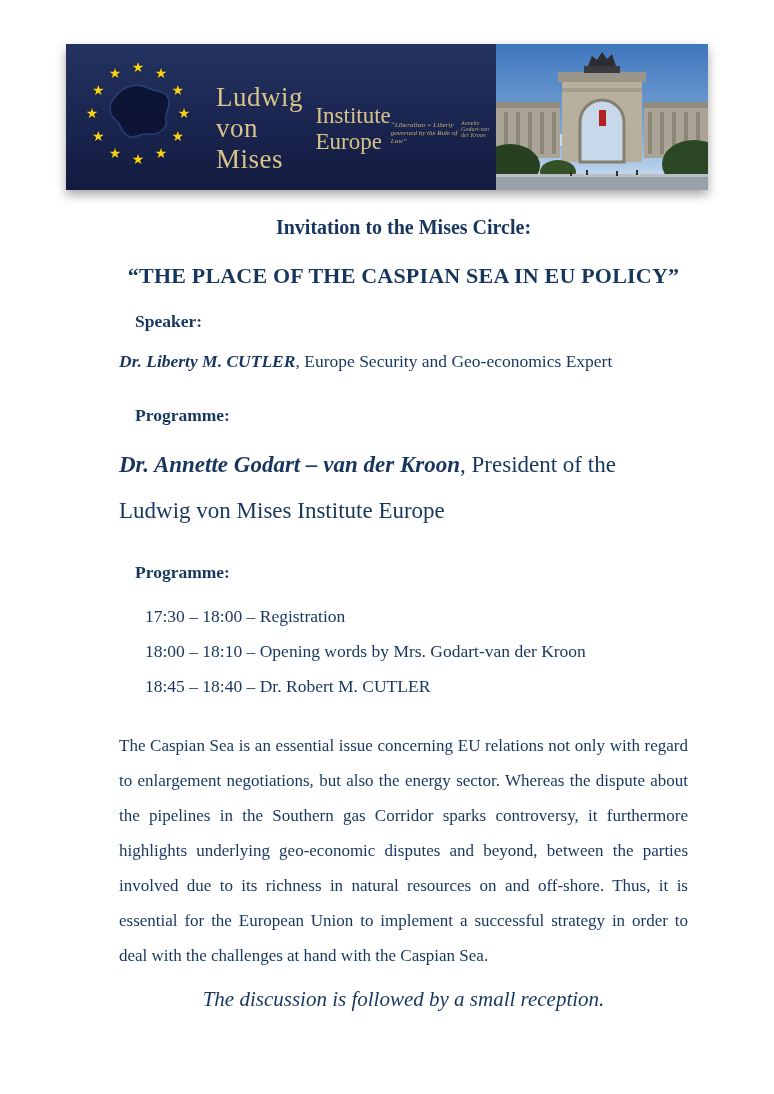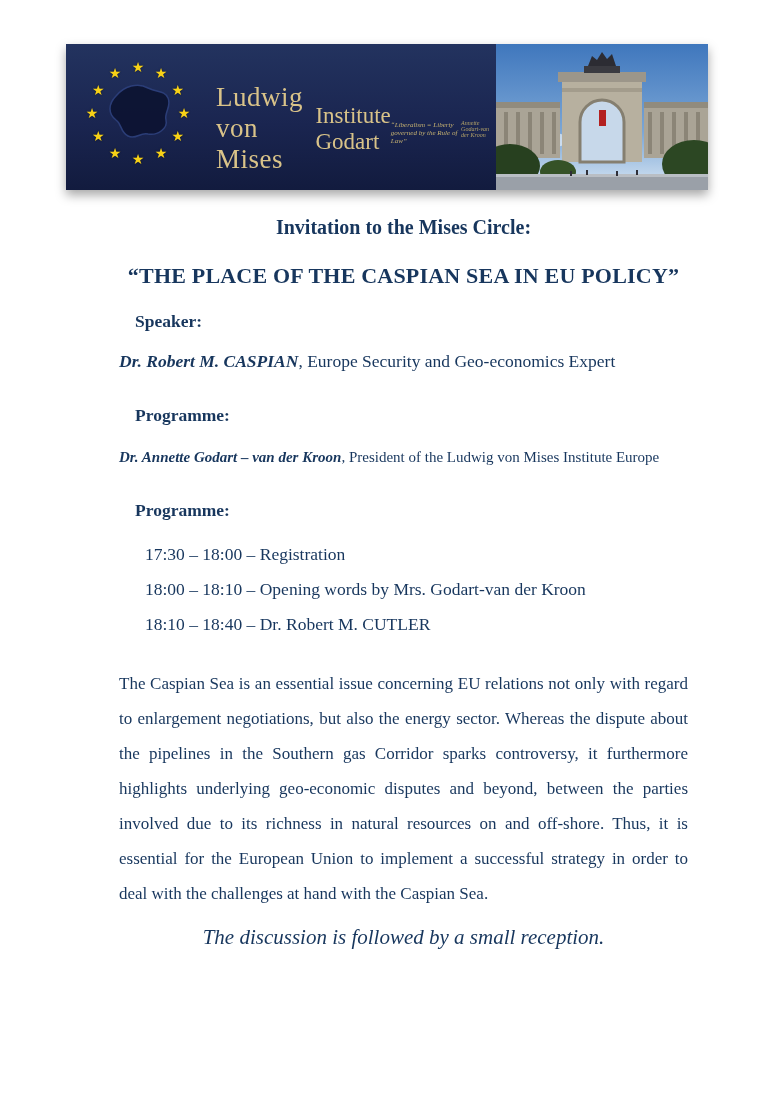--- a/index.html
+++ b/index.html
@@ -52,21 +52,21 @@
   .invite-subtitle{
     text-align:center;font-weight:bold;font-size:22px;
     margin:24px 0 0 0;letter-spacing:0.2px;
   }
   .label-line{font-weight:bold;font-size:17.5px;margin:16px;}
   .indent{margin-left:26px;}
   .name{font-weight:bold;font-style:italic;}
   .speaker-block{margin-top:22px;}
   .speaker-line{font-size:17.5px;margin:14px 0 0 0;line-height:1.55;}
   .moderator-block{margin-top:30px;}
-  .moderator-line{font-size:15px;margin:1px 0 0 0;line-height:2.0;width:100%;}
+  .moderator-line{font-size:23px;margin:1px 0 0 0;line-height:2.0;width:100%;}
   .programme-block{margin-top:28px;}
   .programme-item{font-size:17.5px;margin:0;line-height:35px;}
   .programme-list{margin-top:4px;}
   .body-paragraph{
     margin:24px 0 0 0;font-size:17px;line-height:35px;
     text-align:justify;
   }
   .footer-note{
     margin:14px 0 0 0;text-align:center;font-style:italic;font-size:21px;
   }
@@ -93,21 +93,21 @@
       <span class="star" style="--a:180deg">★</span>
       <span class="star" style="--a:210deg">★</span>
       <span class="star" style="--a:240deg">★</span>
       <span class="star" style="--a:270deg">★</span>
       <span class="star" style="--a:300deg">★</span>
       <span class="star" style="--a:330deg">★</span>
     </div>
 
     <div class="banner-text">
       <div class="org-line1">Ludwig von Mises</div>
-      <div class="org-line2">Institute Godart</div>
+      <div class="org-line2">Institute Europe</div>
       <div class="tagline1">“Liberalism = Liberty governed by the Rule of Law”</div>
       <div class="tagline2">Annette Godart-van der Kroon</div>
     </div>
 
     <div class="arch-photo">
       <svg width="212" height="146" viewBox="0 0 212 146">
         <defs>
           <linearGradient id="sky" x1="0" y1="0" x2="0" y2="1">
             <stop offset="0" stop-color="#3f77bd"></stop>
             <stop offset="0.6" stop-color="#7ba6d6"></stop>
@@ -165,34 +165,34 @@
 
   <main class="content">
     <div class="inner">
 
       <h2 class="invite-title">Invitation to the Mises Circle:</h2>
 
       <h1 class="invite-subtitle">“THE PLACE OF THE CASPIAN SEA IN EU POLICY”</h1>
 
       <section class="speaker-block">
         <p class="label-line">Speaker:</p>
-        <p class="speaker-line indent"><span class="name">Dr. Robert M. CASPIAN</span><span>, Europe Security and Geo-economics Expert</span></p>
+        <p class="speaker-line indent"><span class="name">Dr. Liberty M. CUTLER</span><span>, Europe Security and Geo-economics Expert</span></p>
       </section>
 
       <section class="moderator-block">
         <p class="label-line">Programme:</p>
         <p class="moderator-line indent"><span class="name">Dr. Annette Godart – van der Kroon</span><span>, President of the Ludwig von Mises Institute Europe</span></p>
       </section>
 
       <section class="programme-block">
         <p class="label-line">Programme:</p>
         <div class="programme-list indent">
           <p class="programme-item">17:30 – 18:00 – Registration</p>
           <p class="programme-item">18:00 – 18:10 – Opening words by Mrs. Godart-van der Kroon</p>
-          <p class="programme-item">18:10 – 18:40 – Dr. Robert M. CUTLER</p>
+          <p class="programme-item">18:45 – 18:40 – Dr. Robert M. CUTLER</p>
         </div>
       </section>
 
       <p class="body-paragraph">The Caspian Sea is an essential issue concerning EU relations not only with regard to enlargement negotiations, but also the energy sector. Whereas the dispute about the pipelines in the Southern gas Corridor sparks controversy, it furthermore highlights underlying geo-economic disputes and beyond, between the parties involved due to its richness in natural resources on and off-shore. Thus, it is essential for the European Union to implement a successful strategy in order to deal with the challenges at hand with the Caspian Sea.</p>
 
       <p class="footer-note">The discussion is followed by a small reception.</p>
 
     </div>
   </main>
 

